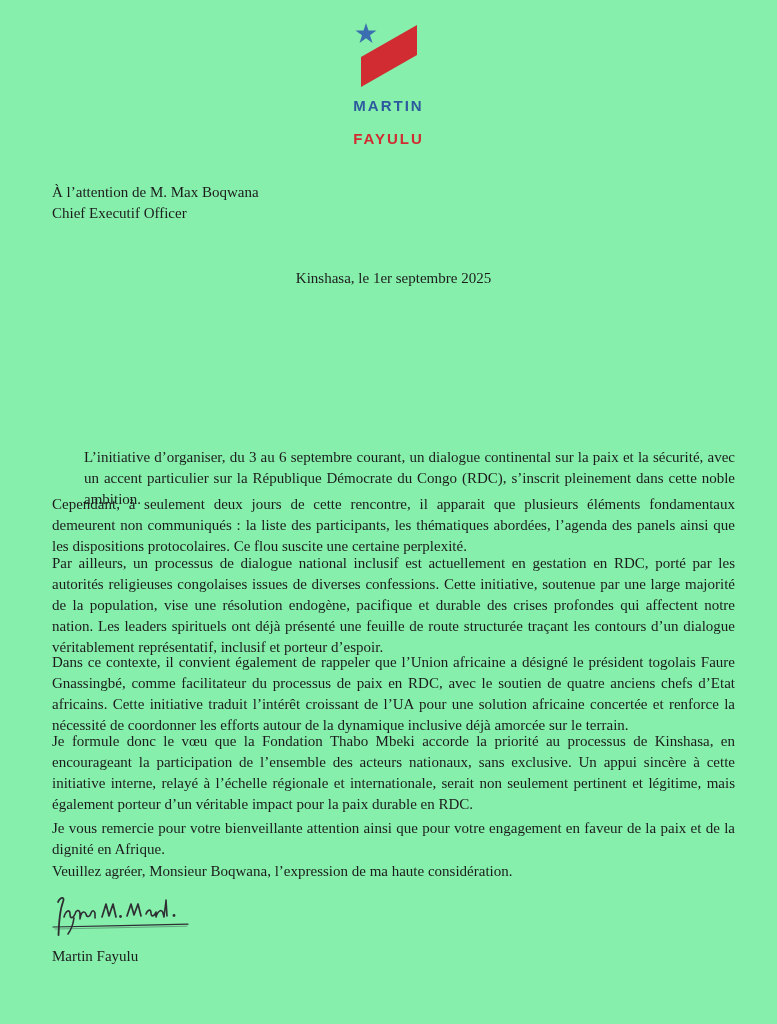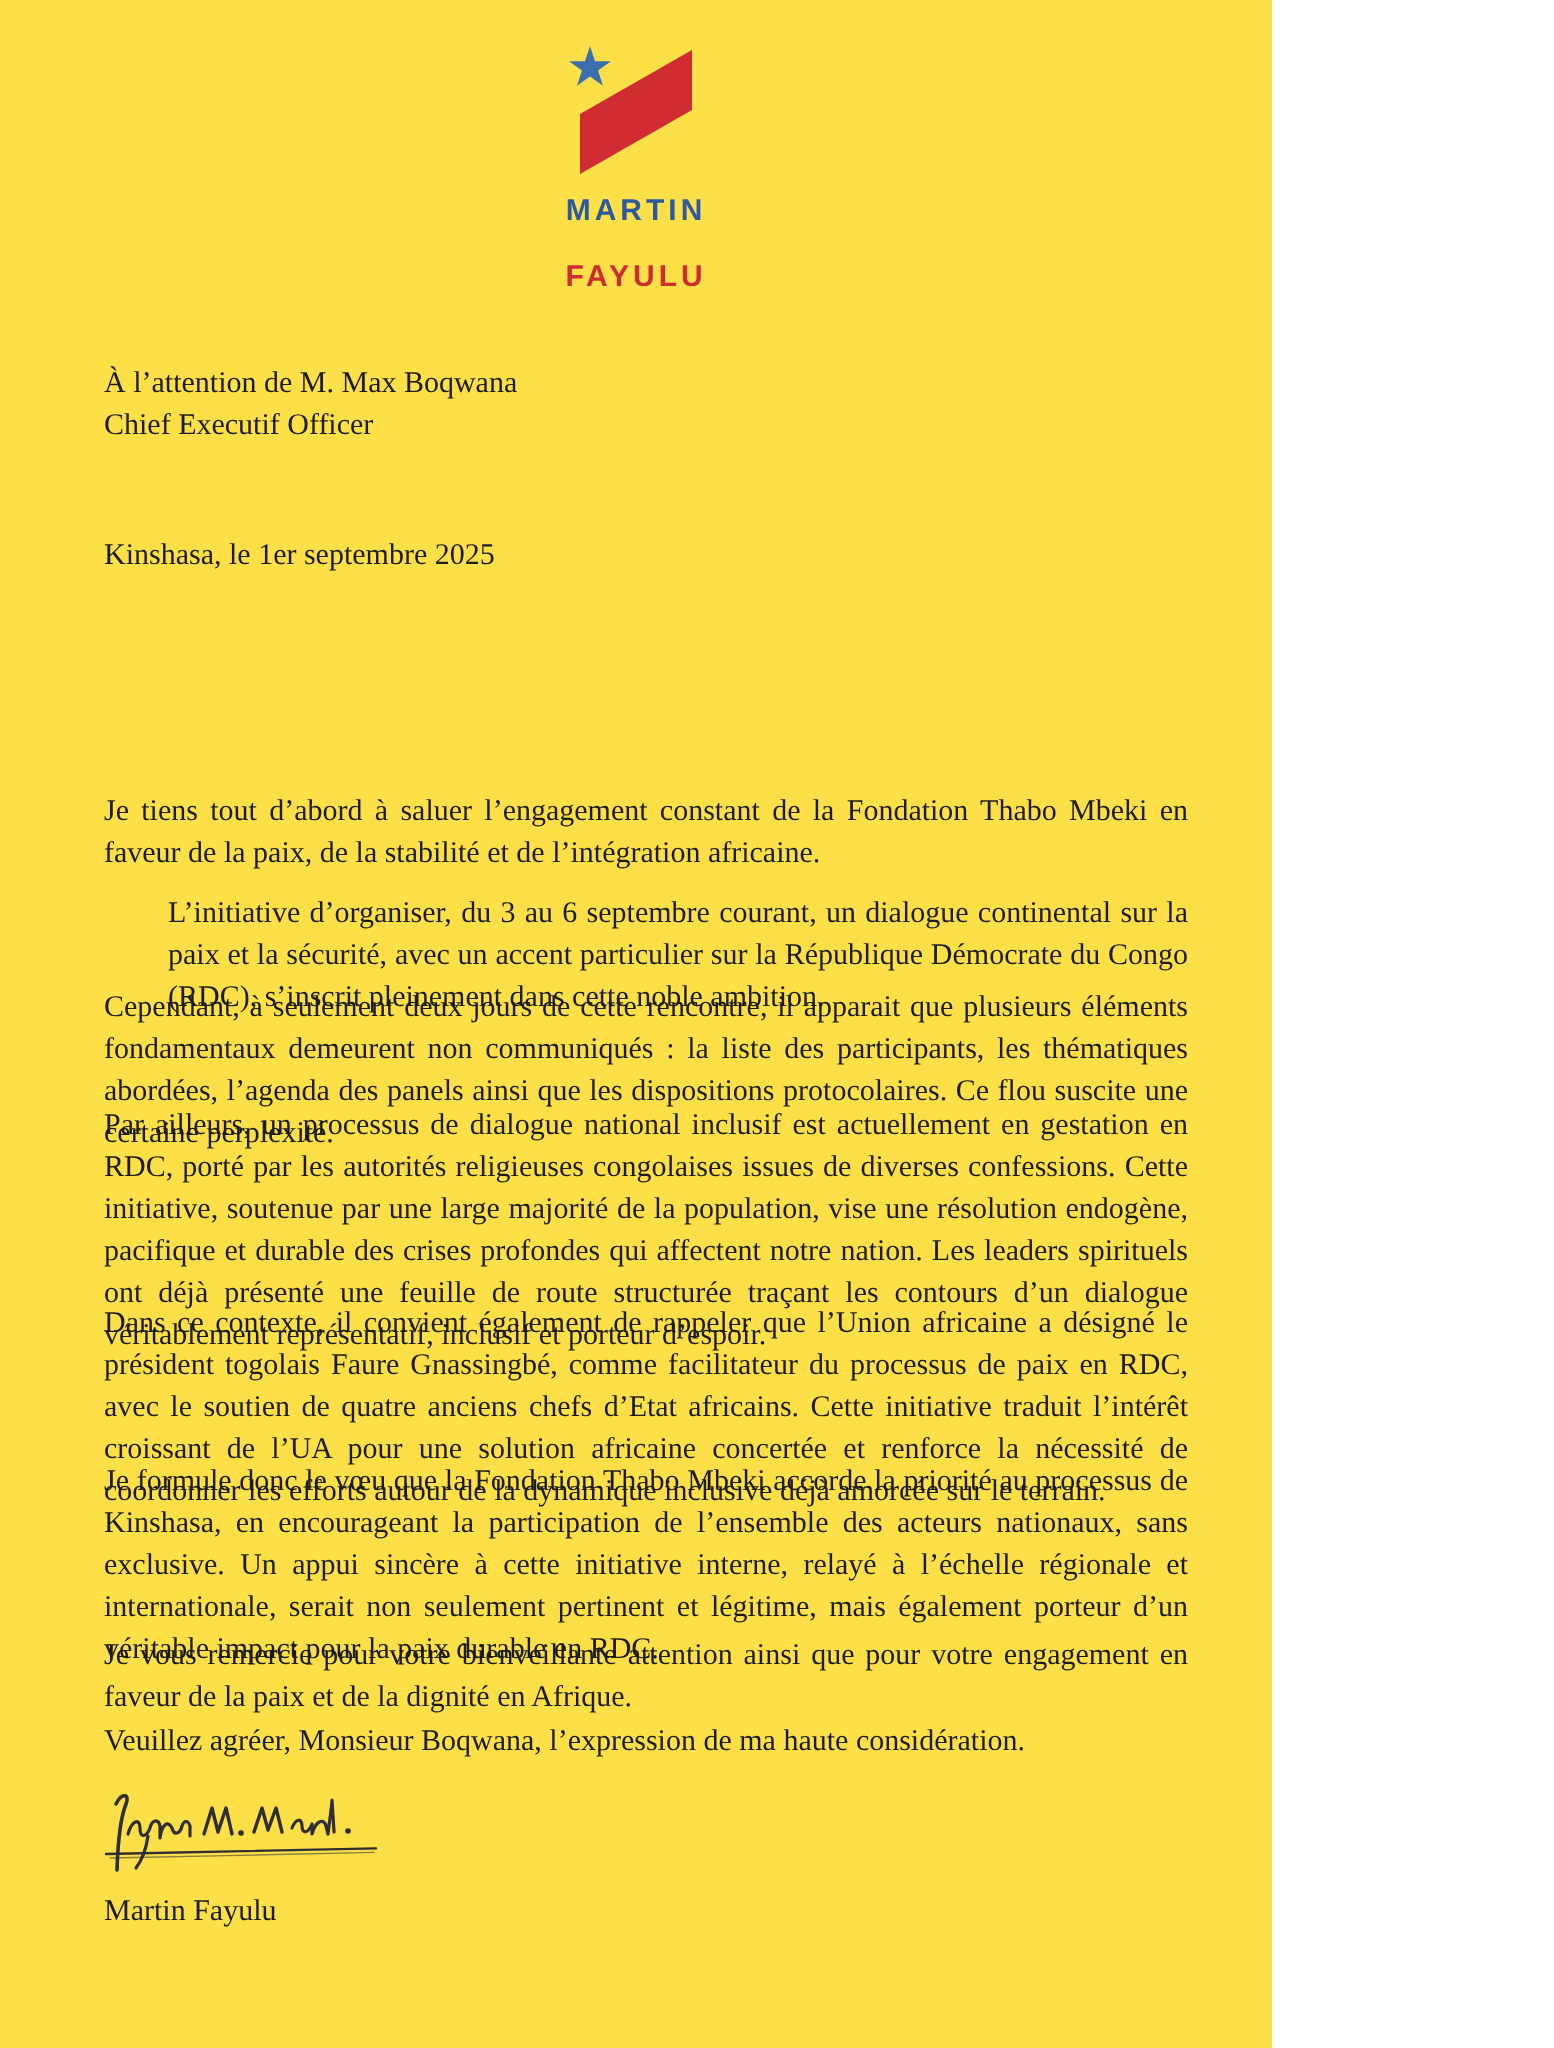--- a/index.html
+++ b/index.html
@@ -1,19 +1,19 @@
 <!DOCTYPE html>
 <html><head>
 <meta charset="utf-8">
 <style>
   html, body { margin:0; padding:0; background:#ffffff; }
   .page {
     position:relative;
-    width:636px; height:1024px;
-    background:#fde047;
+    width:777px; height:1024px;
+    background:#86efac;
     font-family:"Liberation Serif","DejaVu Serif",serif;
     color:#1c1c1c;
     overflow:hidden;
   }
   
   .letterhead {
     position:absolute; top:16px; left:0; width:100%;
     display:flex; flex-direction:column; align-items:center;
   }
   .logo-mark { width:70px; height:78px; display:block; }
@@ -22,21 +22,21 @@
     font-family:"Liberation Sans","DejaVu Sans",sans-serif;
     font-weight:bold; font-size:15px; letter-spacing:2px; line-height:19px;
   }
   
   .block {
     position:absolute; left:52px; right:42px;
     font-size:15px; line-height:21px;
   }
   .justify { text-align:justify; }
   .recipient   { top:182px; }
-  .dateline    { top:268px; text-align:left; }
+  .dateline    { top:268px; text-align:center; }
   .subject     { top:320px; }
   .salutation  { top:368px; }
   .para-1 { top:396px; }
   .para-2 { top:447px;margin-left:32px; }
   .para-3 { top:494px; }
   .para-4 { top:553px; }
   .para-5 { top:652px; }
   .para-6 { top:731px; }
   .para-7 { top:818px; }
   .closing { top:861px; }
@@ -63,21 +63,20 @@
 
   <div class="block recipient">
     <p>À l’attention de M. Max Boqwana</p>
     <p>Chief Executif Officer</p>
   </div>
 
   <div class="block dateline">Kinshasa, le 1er septembre 2025</div>
 
 
 
-  <p class="block justify para-1">Je tiens tout d’abord à saluer l’engagement constant de la Fondation Thabo Mbeki en faveur de la paix, de la stabilité et de l’intégration africaine.</p>
   <p class="block justify para-2">L’initiative d’organiser, du 3 au 6 septembre courant, un dialogue continental sur la paix et la sécurité, avec un accent particulier sur la République Démocrate du Congo (RDC), s’inscrit pleinement dans cette noble ambition.</p>
   <p class="block justify para-3">Cependant, à seulement deux jours de cette rencontre, il apparait que plusieurs éléments fondamentaux demeurent non communiqués : la liste des participants, les thématiques abordées, l’agenda des panels ainsi que les dispositions protocolaires. Ce flou suscite une certaine perplexité.</p>
   <p class="block justify para-4">Par ailleurs, un processus de dialogue national inclusif est actuellement en gestation en RDC, porté par les autorités religieuses congolaises issues de diverses confessions. Cette initiative, soutenue par une large majorité de la population, vise une résolution endogène, pacifique et durable des crises profondes qui affectent notre nation. Les leaders spirituels ont déjà présenté une feuille de route structurée traçant les contours d’un dialogue véritablement représentatif, inclusif et porteur d’espoir.</p>
   <p class="block justify para-5">Dans ce contexte, il convient également de rappeler que l’Union africaine a désigné le président togolais Faure Gnassingbé, comme facilitateur du processus de paix en RDC, avec le soutien de quatre anciens chefs d’Etat africains. Cette initiative traduit l’intérêt croissant de l’UA pour une solution africaine concertée et renforce la nécessité de coordonner les efforts autour de la dynamique inclusive déjà amorcée sur le terrain.</p>
   <p class="block justify para-6">Je formule donc le vœu que la Fondation Thabo Mbeki accorde la priorité au processus de Kinshasa, en encourageant la participation de l’ensemble des acteurs nationaux, sans exclusive. Un appui sincère à cette initiative interne, relayé à l’échelle régionale et internationale, serait non seulement pertinent et légitime, mais également porteur d’un véritable impact pour la paix durable en RDC.</p>
   <p class="block justify para-7">Je vous remercie pour votre bienveillante attention ainsi que pour votre engagement en faveur de la paix et de la dignité en Afrique.</p>
 
   <div class="block closing">Veuillez agréer, Monsieur Boqwana, l’expression de ma haute considération.</div>
 
   <div class="signature-block">

